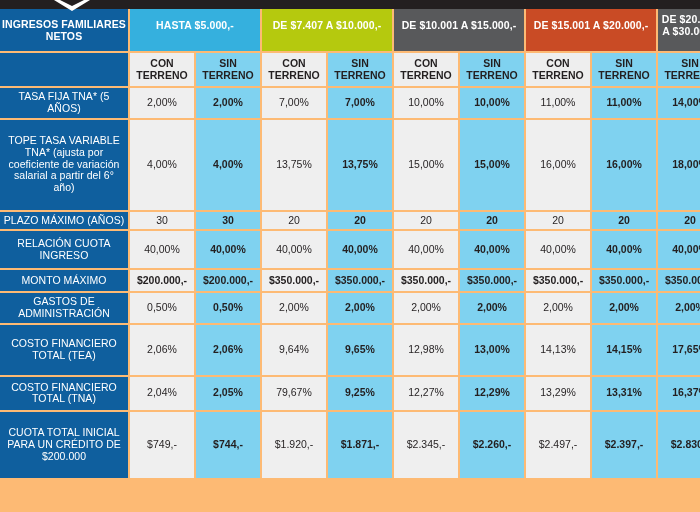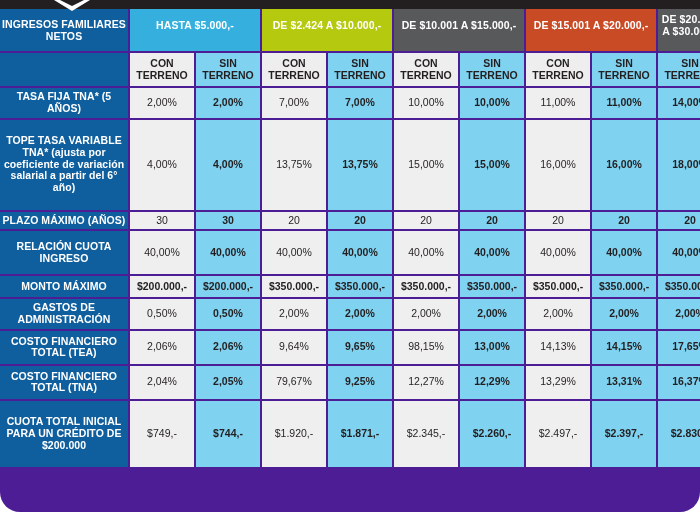--- a/index.html
+++ b/index.html
@@ -5,22 +5,21 @@
   * { box-sizing: border-box; margin: 0; padding: 0; }
   html, body {
     width: 700px; height: 512px;
     background: #ffffff;
     font-family: "Liberation Sans", sans-serif;
     overflow: hidden;
   }
   #sheet {
     position: relative;
     width: 700px; height: 512px;
-    background: #4c1d95;
-    border-radius: 20px;
+    background: #fdba74;
   }
 
   
   .top-strip {
     position: absolute; top: 0; left: 0;
     width: 700px; height: 9px;
     background: #231f20;
     z-index: 4;
   }
   .chevron {
@@ -81,40 +80,40 @@
     height: 33px;
     line-height: 1.15;
   }
   .sub-con { background: #eeeeee; }
   .sub-sin { background: #7fd2f0; }
 
   
   .rowlabel {
     background: #0f5f9e;
     color: #ffffff;
-    font-weight: bold;
+    font-weight: normal;
     font-size: 10.5px;
     line-height: 1.18;
     letter-spacing: .05px;
     padding: 3px 2px !important;
   }
 
   
   .cell-con { background: #efefef; color: #231f20; font-size: 10.5px; }
   .cell-sin { background: #7fd2f0; color: #231f20; font-weight: bold; font-size: 10.5px; }
   .cell-con.strong { font-weight: bold; }
 
   
   .r-fija td { height: 28px; }
   .r-tope td { height: 90px; }
   .r-plazo td { height: 17px; }
-  .r-relacion td { height: 43px; }
+  .r-relacion td { height: 37px; }
   .r-monto td { height: 21px; }
   .r-gastos td { height: 22px; }
-  .r-tea td { height: 33px; }
+  .r-tea td { height: 50px; }
   .r-tna td { height: 33px; }
   .r-cuota td { height: 66px; }
 </style>
 </head>
 <body>
 
 <div id="sheet">
 
   <div class="top-strip"></div>
   <svg class="chevron" viewBox="0 0 40 12">
@@ -132,21 +131,21 @@
         <col style="width:64px">
       <col style="width:64px">
         <col style="width:64px">
       <col style="width:64px">
     </colgroup>
 
     <thead>
       <tr>
         <th class="hdr-corner">INGRESOS FAMILIARES NETOS</th>
         <th class="hdr-band bk-0" colspan="2">HASTA $5.000,-</th>
-        <th class="hdr-band bk-1" colspan="2">DE $2.424 A $10.000,-</th>
+        <th class="hdr-band bk-1" colspan="2">DE $7.407 A $10.000,-</th>
         <th class="hdr-band bk-2" colspan="2">DE $10.001 A $15.000,-</th>
         <th class="hdr-band bk-3" colspan="2">DE $15.001 A $20.000,-</th>
         <th class="hdr-band bk-4">DE $20.001 A $30.000,-</th>
       </tr>
       <tr>
         <th class="hdr-sub-blank"></th>
         <th class="hdr-sub sub-con">CON TERRENO</th>
         <th class="hdr-sub sub-sin">SIN TERRENO</th>
         <th class="hdr-sub sub-con">CON TERRENO</th>
         <th class="hdr-sub sub-sin">SIN TERRENO</th>
@@ -236,21 +235,21 @@
         <td class="cell-sin">2,00%</td>
         <td class="cell-sin">2,00%</td>
       </tr>
 
       <tr class="r-tea">
         <td class="rowlabel">COSTO FINANCIERO TOTAL (TEA)</td>
         <td class="cell-con">2,06%</td>
         <td class="cell-sin">2,06%</td>
         <td class="cell-con">9,64%</td>
         <td class="cell-sin">9,65%</td>
-        <td class="cell-con">98,15%</td>
+        <td class="cell-con">12,98%</td>
         <td class="cell-sin">13,00%</td>
         <td class="cell-con">14,13%</td>
         <td class="cell-sin">14,15%</td>
         <td class="cell-sin">17,65%</td>
       </tr>
 
       <tr class="r-tna">
         <td class="rowlabel">COSTO FINANCIERO TOTAL (TNA)</td>
         <td class="cell-con">2,04%</td>
         <td class="cell-sin">2,05%</td>

